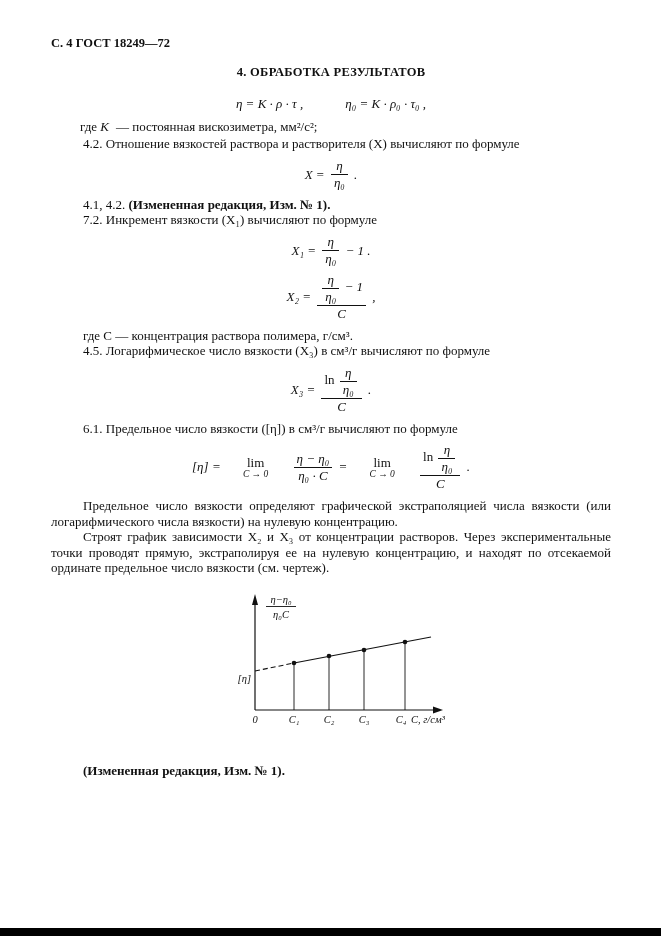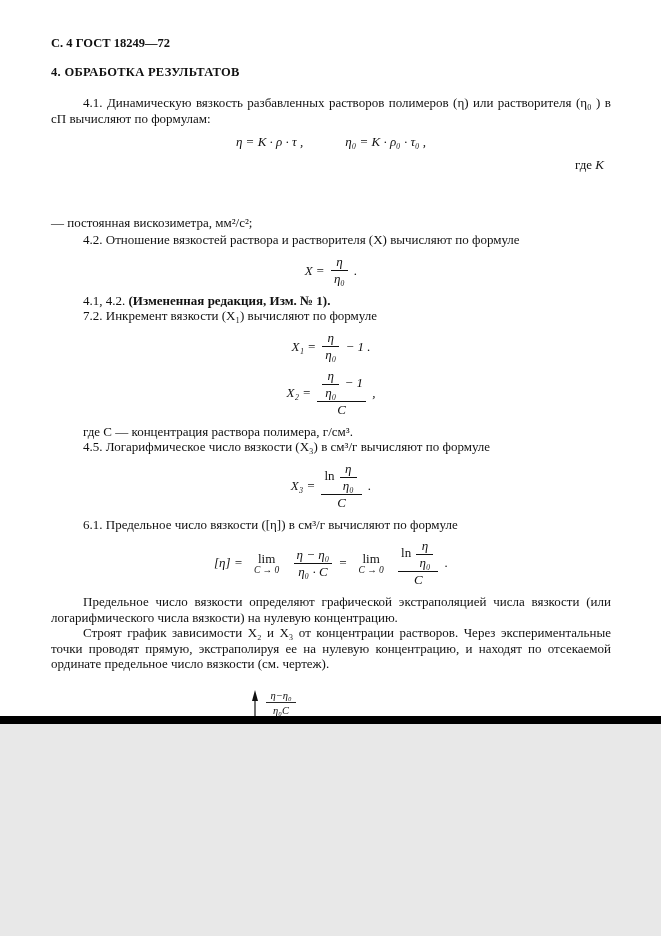--- a/index.html
+++ b/index.html
@@ -1,38 +1,38 @@
 <!DOCTYPE html>
 <html><head>
 <meta charset="utf-8">
 <style>
   html,body{margin:0;padding:0;background:#e8e8e8;}
   .page{
-    width:661px;height:724px;position:relative;background:#ffffff;color:#111;
+    width:661px;height:936px;position:relative;background:#ffffff;color:#111;
     font-family:"Liberation Serif","DejaVu Serif",serif;font-size:13px;line-height:15.5px;
     overflow:hidden;box-sizing:border-box;
   }
   .content{padding:36px 50px 0 51px;}
   .page-header{font-weight:bold;font-size:12.5px;margin-bottom:13px;}
-  .doc-title{font-weight:bold;text-align:left;font-size:12.5px;letter-spacing:.3px;margin-bottom:15px;}
+  .doc-title{font-weight:bold;text-align:center;font-size:12.5px;letter-spacing:.3px;margin-bottom:15px;}
   .para{margin:0;text-align:justify;}
   .indent{text-indent:32px;}
   .formula{text-align:center;font-style:italic;margin:7px 0;}
   .formula > span{vertical-align:middle;}
   .fgap{display:inline-block;width:42px;}
   .frac{display:inline-block;vertical-align:middle;text-align:center;margin:0 3px;}
   .frac > .num{display:block;border-bottom:1px solid #111;padding:0 3px 1px;line-height:14px;}
   .frac > .den{display:block;padding:1px 3px 0;line-height:14px;}
   .frac .frac{margin:0 2px;}
   .up{font-style:normal;}
-  .lim{display:inline-block;vertical-align:middle;text-align:center;margin:0 8px;}
+  .lim{display:inline-block;vertical-align:middle;text-align:center;margin:0 19px;}
   .lim > .op{display:block;font-style:normal;line-height:13px;}
   .lim > .sub{display:block;font-size:9.5px;line-height:10px;}
   .where-list{margin:2px 0 2px 0;}
-  .where-item{display:flex;flex-direction:column;}
+  .where-item{display:flex;}
   .where-term{flex:0 0 58px;text-align:right;padding-right:7px;white-space:nowrap;}
   .where-term .t-var{font-style:italic;}
   .where-def{flex:1;text-align:justify;}
   b{font-weight:bold;}
   .figure{margin:14px 0 0 182px;}
   .ax{stroke:#111;stroke-width:1.2;fill:none;}
   .thin{stroke-width:.9;}
   .dash{stroke:#111;stroke-width:1.1;fill:none;stroke-dasharray:5 3;}
   .t{font-size:10.5px;fill:#111;font-family:"Liberation Serif","DejaVu Serif",serif;}
   .it{font-style:italic;}
@@ -41,21 +41,20 @@
 </style>
 </head>
 <body>
 
 <div class="page">
   <div class="content">
 
     <div class="page-header">С. 4 ГОСТ 18249—72</div>
     <div class="doc-title">4. ОБРАБОТКА РЕЗУЛЬТАТОВ</div>
 
-    <p class="para indent">4.1. Динамическую вязкость разбавленных растворов полимеров (η) или растворителя (η₀ ) в сП вычисляют по формулам:</p>
 
     <div class="formula">
       <span class="fpart">η = K · ρ · τ ,</span><span class="fgap"></span><span class="fpart">η₀ = K · ρ₀ · τ₀ ,</span>
     </div>
 
     <div class="where-list">
       <div class="where-item">
         <span class="where-term"><span>где </span><span class="t-var">K</span></span>
         <div class="where-def"><span>— постоянная вискозиметра, мм²/с²;</span><b></b><span></span></div>
       </div>

